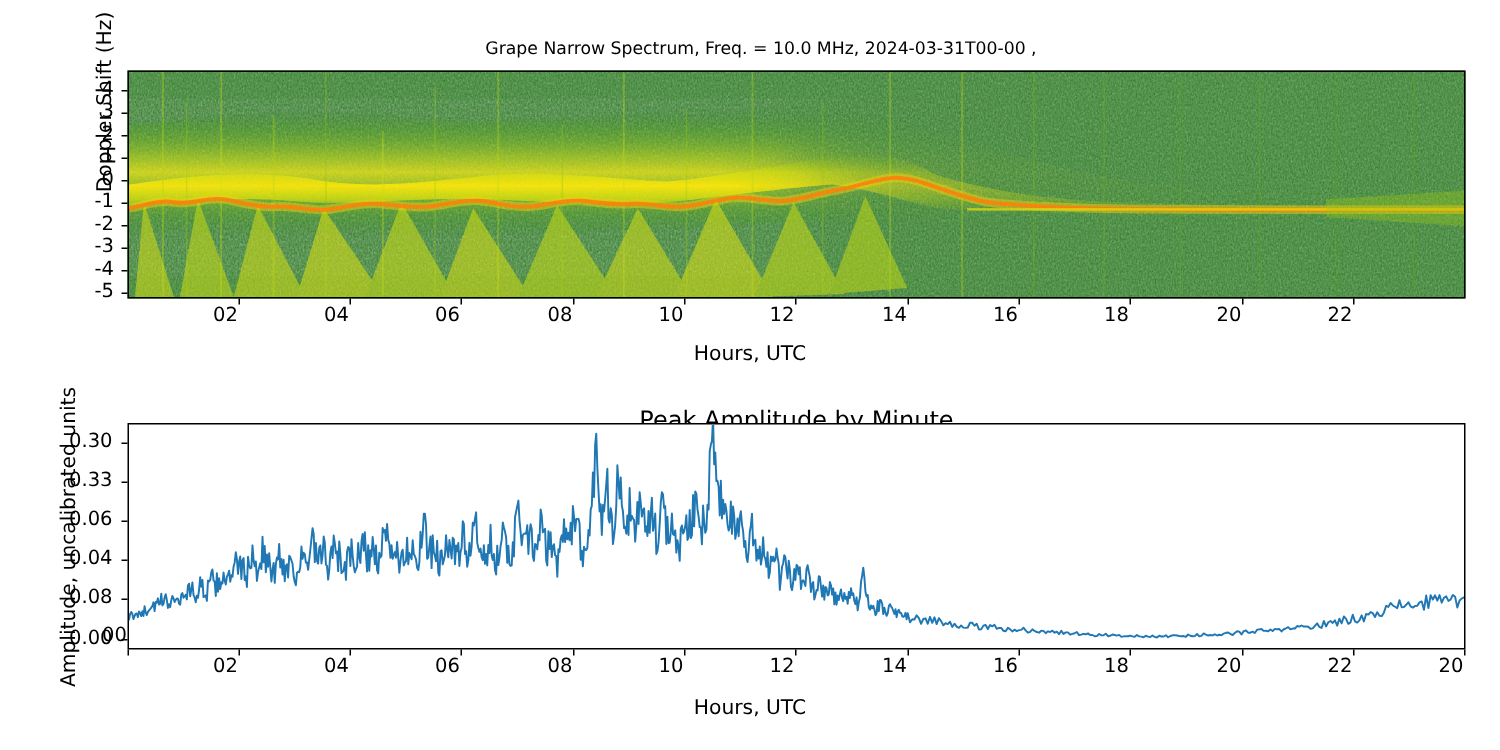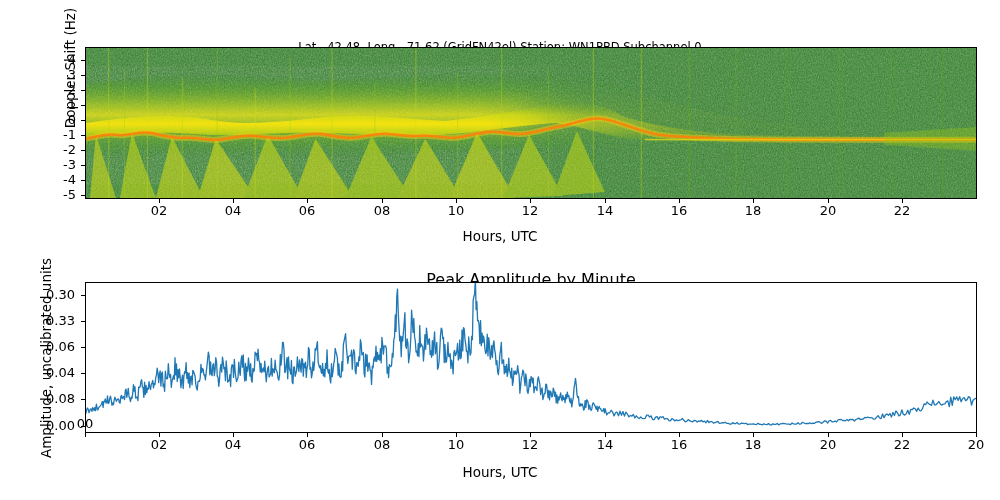--- a/index.html
+++ b/index.html
@@ -70,21 +70,20 @@
     color: #000;
     white-space: nowrap;
   }
   .ytick-spec {
     text-align: right;
     width: 32px;
     height: 14px;
     line-height: 14px;
   }
   .xtick {
-    text-align: center;
     width: 34px;
     height: 16px;
     line-height: 16px;
   }
   .tickmark {
     position: absolute;
     background: #000;
   }
 
   .xlabel {
@@ -139,20 +138,21 @@
     line-height: 14px;
     font-size: 13px;
   }
 </style>
 </head>
 <body>
 
 <div class="figure">
 
   <div class="suptitle">
+    <span>Grape Narrow Spectrum, Freq. = 10.0 MHz, 2024-03-31T00-00 ,</span>
     <span class="line2">Lat.  42.48, Long. -71.62 (GridFN42el) Station: WN1PBD Subchannel 0</span>
   </div>
 
   <div class="ylabel-spec">Doppler Shift (Hz)</div>
 
   <div id="ax-spec">
     <svg viewBox="0 0 892 152" preserveAspectRatio="none">
       <defs>
         <filter id="specNoise" x="0" y="0" width="100%" height="100%">
           <feTurbulence type="fractalNoise" baseFrequency="0.85 0.55" numOctaves="3" seed="7" result="n"></feTurbulence>

